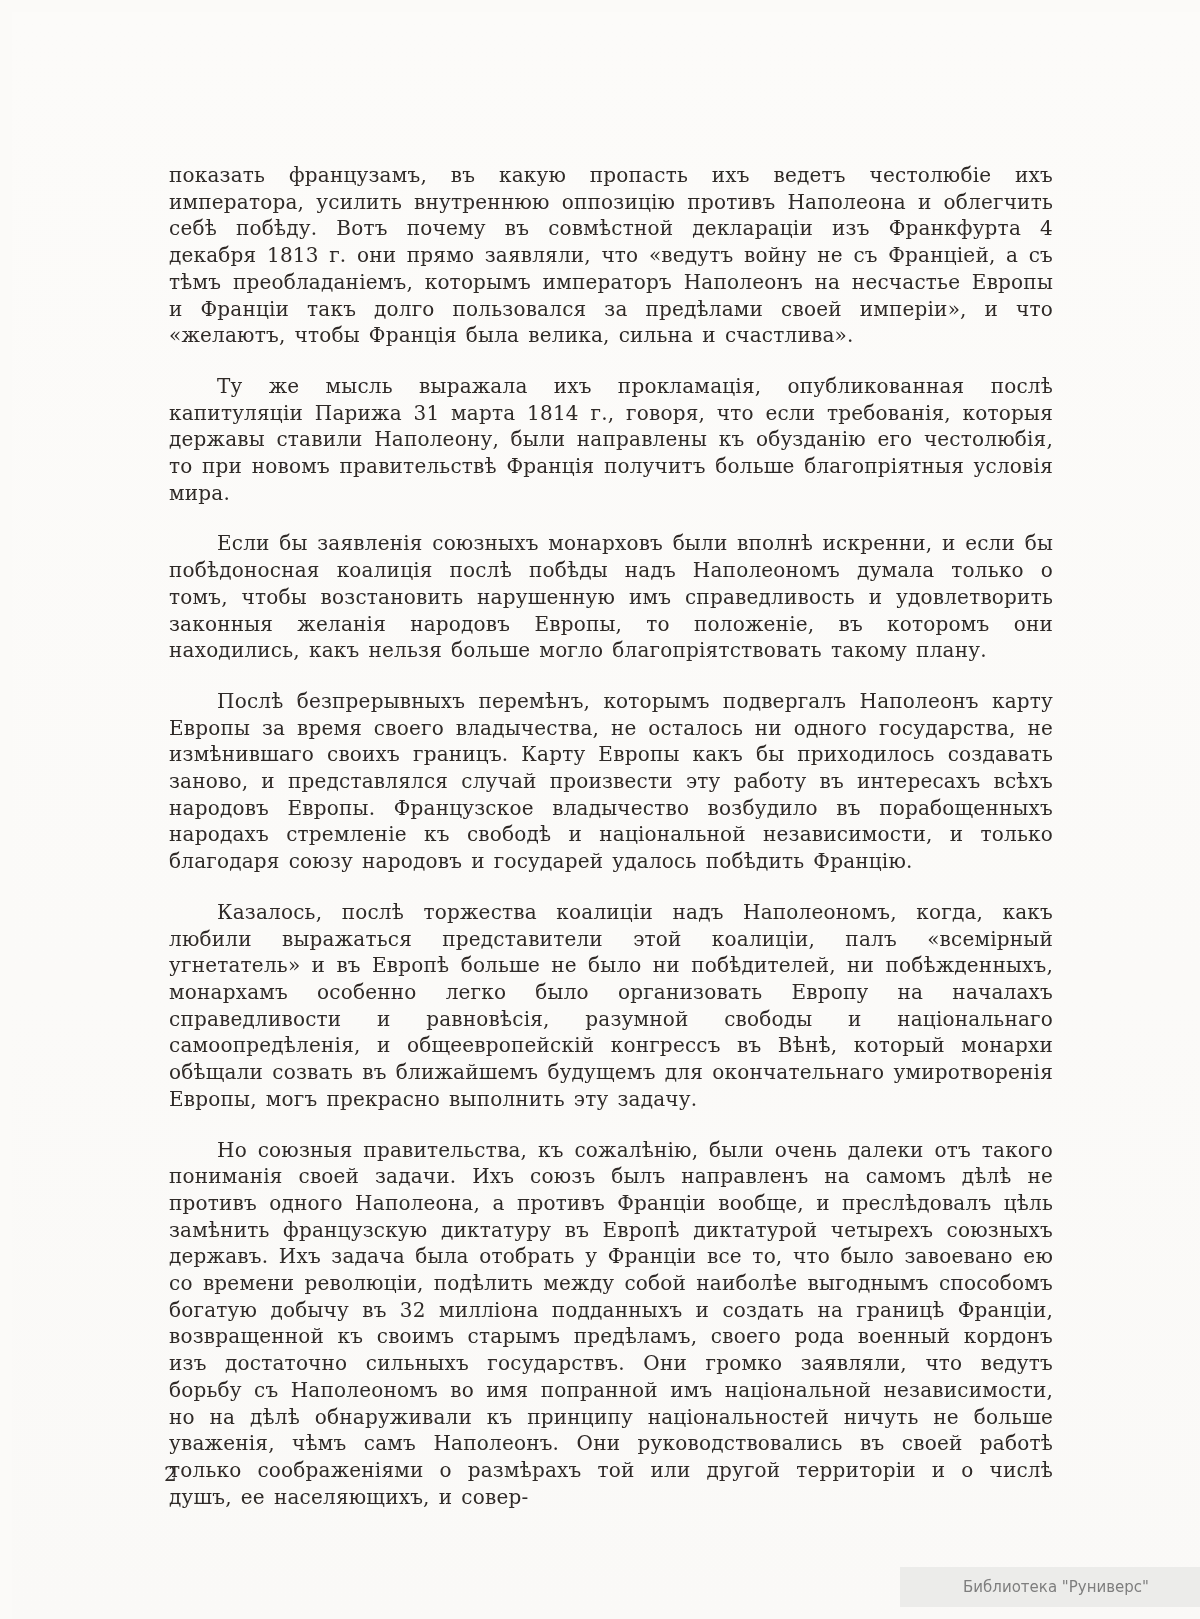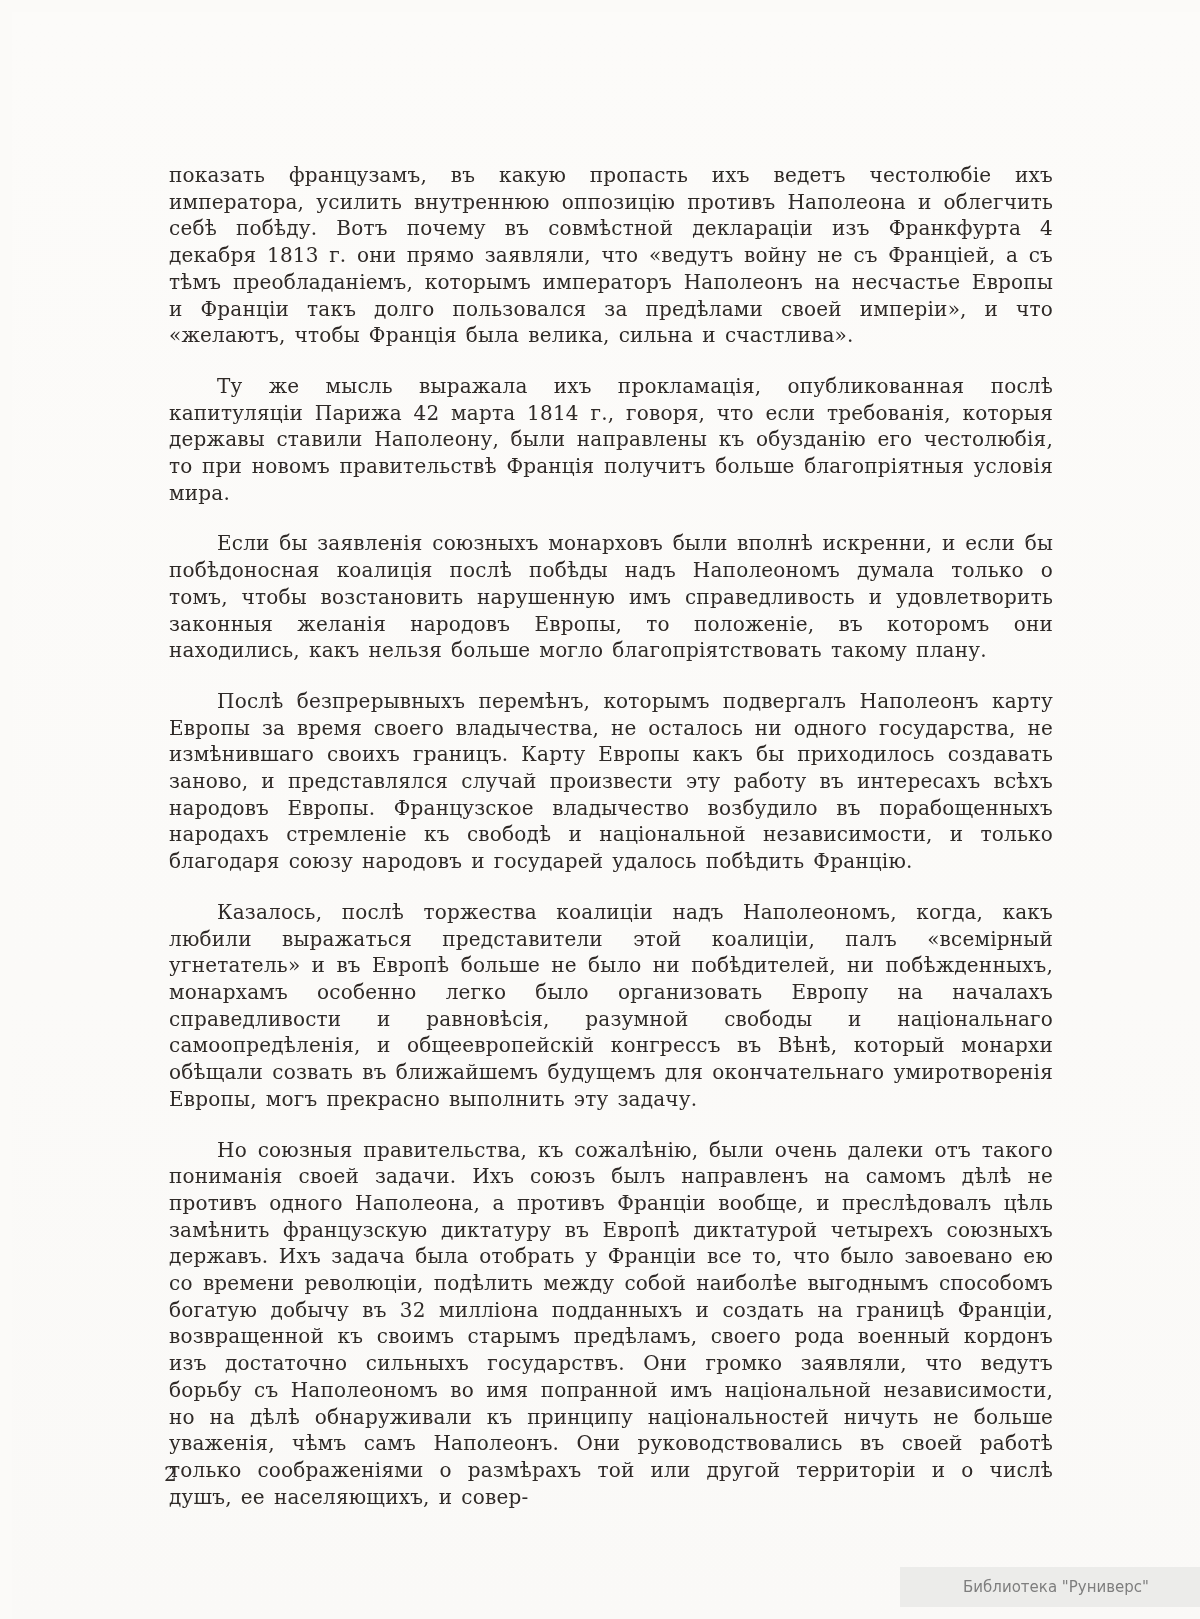--- a/index.html
+++ b/index.html
@@ -57,21 +57,21 @@
     justify-content: center;
   }
 </style>
 </head>
 <body>
 
 <div class="page">
 
   <div class="text-block">
     <p class="no-indent">показать французамъ, въ какую пропасть ихъ ведетъ честолюбіе ихъ императора, усилить внутреннюю оппозицію противъ Наполеона и облегчить себѣ побѣду. Вотъ почему въ совмѣстной деклараціи изъ Франкфурта 4 декабря 1813 г. они прямо заявляли, что «ведутъ войну не съ Франціей, а съ тѣмъ преобладаніемъ, которымъ императоръ Наполеонъ на несчастье Европы и Франціи такъ долго пользовался за предѣлами своей имперіи», и что «желаютъ, чтобы Франція была велика, сильна и счастлива».</p>
-    <p>Ту же мысль выражала ихъ прокламація, опубликованная послѣ капитуляціи Парижа 42 марта 1814 г., говоря, что если требованія, которыя державы ставили Наполеону, были направлены къ обузданію его честолюбія, то при новомъ правительствѣ Франція получитъ больше благопріятныя условія мира.</p>
+    <p>Ту же мысль выражала ихъ прокламація, опубликованная послѣ капитуляціи Парижа 31 марта 1814 г., говоря, что если требованія, которыя державы ставили Наполеону, были направлены къ обузданію его честолюбія, то при новомъ правительствѣ Франція получитъ больше благопріятныя условія мира.</p>
     <p>Если бы заявленія союзныхъ монарховъ были вполнѣ искренни, и если бы побѣдоносная коалиція послѣ побѣды надъ Наполеономъ думала только о томъ, чтобы возстановить нарушенную имъ справедливость и удовлетворить законныя желанія народовъ Европы, то положеніе, въ которомъ они находились, какъ нельзя больше могло благопріятствовать такому плану.</p>
     <p>Послѣ безпрерывныхъ перемѣнъ, которымъ подвергалъ Наполеонъ карту Европы за время своего владычества, не осталось ни одного государства, не измѣнившаго своихъ границъ. Карту Европы какъ бы приходилось создавать заново, и представлялся случай произвести эту работу въ интересахъ всѣхъ народовъ Европы. Французское владычество возбудило въ порабощенныхъ народахъ стремленіе къ свободѣ и національной независимости, и только благодаря союзу народовъ и государей удалось побѣдить Францію.</p>
     <p>Казалось, послѣ торжества коалиціи надъ Наполеономъ, когда, какъ любили выражаться представители этой коалиціи, палъ «всемірный угнетатель» и въ Европѣ больше не было ни побѣдителей, ни побѣжденныхъ, монархамъ особенно легко было организовать Европу на началахъ справедливости и равновѣсія, разумной свободы и національнаго самоопредѣленія, и общеевропейскій конгрессъ въ Вѣнѣ, который монархи обѣщали созвать въ ближайшемъ будущемъ для окончательнаго умиротворенія Европы, могъ прекрасно выполнить эту задачу.</p>
     <p>Но союзныя правительства, къ сожалѣнію, были очень далеки отъ такого пониманія своей задачи. Ихъ союзъ былъ направленъ на самомъ дѣлѣ не противъ одного Наполеона, а противъ Франціи вообще, и преслѣдовалъ цѣль замѣнить французскую диктатуру въ Европѣ диктатурой четырехъ союзныхъ державъ. Ихъ задача была отобрать у Франціи все то, что было завоевано ею со времени революціи, подѣлить между собой наиболѣе выгоднымъ способомъ богатую добычу въ 32 милліона подданныхъ и создать на границѣ Франціи, возвращенной къ своимъ старымъ предѣламъ, своего рода военный кордонъ изъ достаточно сильныхъ государствъ. Они громко заявляли, что ведутъ борьбу съ Наполеономъ во имя попранной имъ національной независимости, но на дѣлѣ обнаруживали къ принципу національностей ничуть не больше уваженія, чѣмъ самъ Наполеонъ. Они руководствовались въ своей работѣ только соображеніями о размѣрахъ той или другой территоріи и о числѣ душъ, ее населяющихъ, и совер-</p>
   </div>
 
   <div class="page-number">2</div>
 
   <div class="watermark">Библиотека "Руниверс"</div>
 

